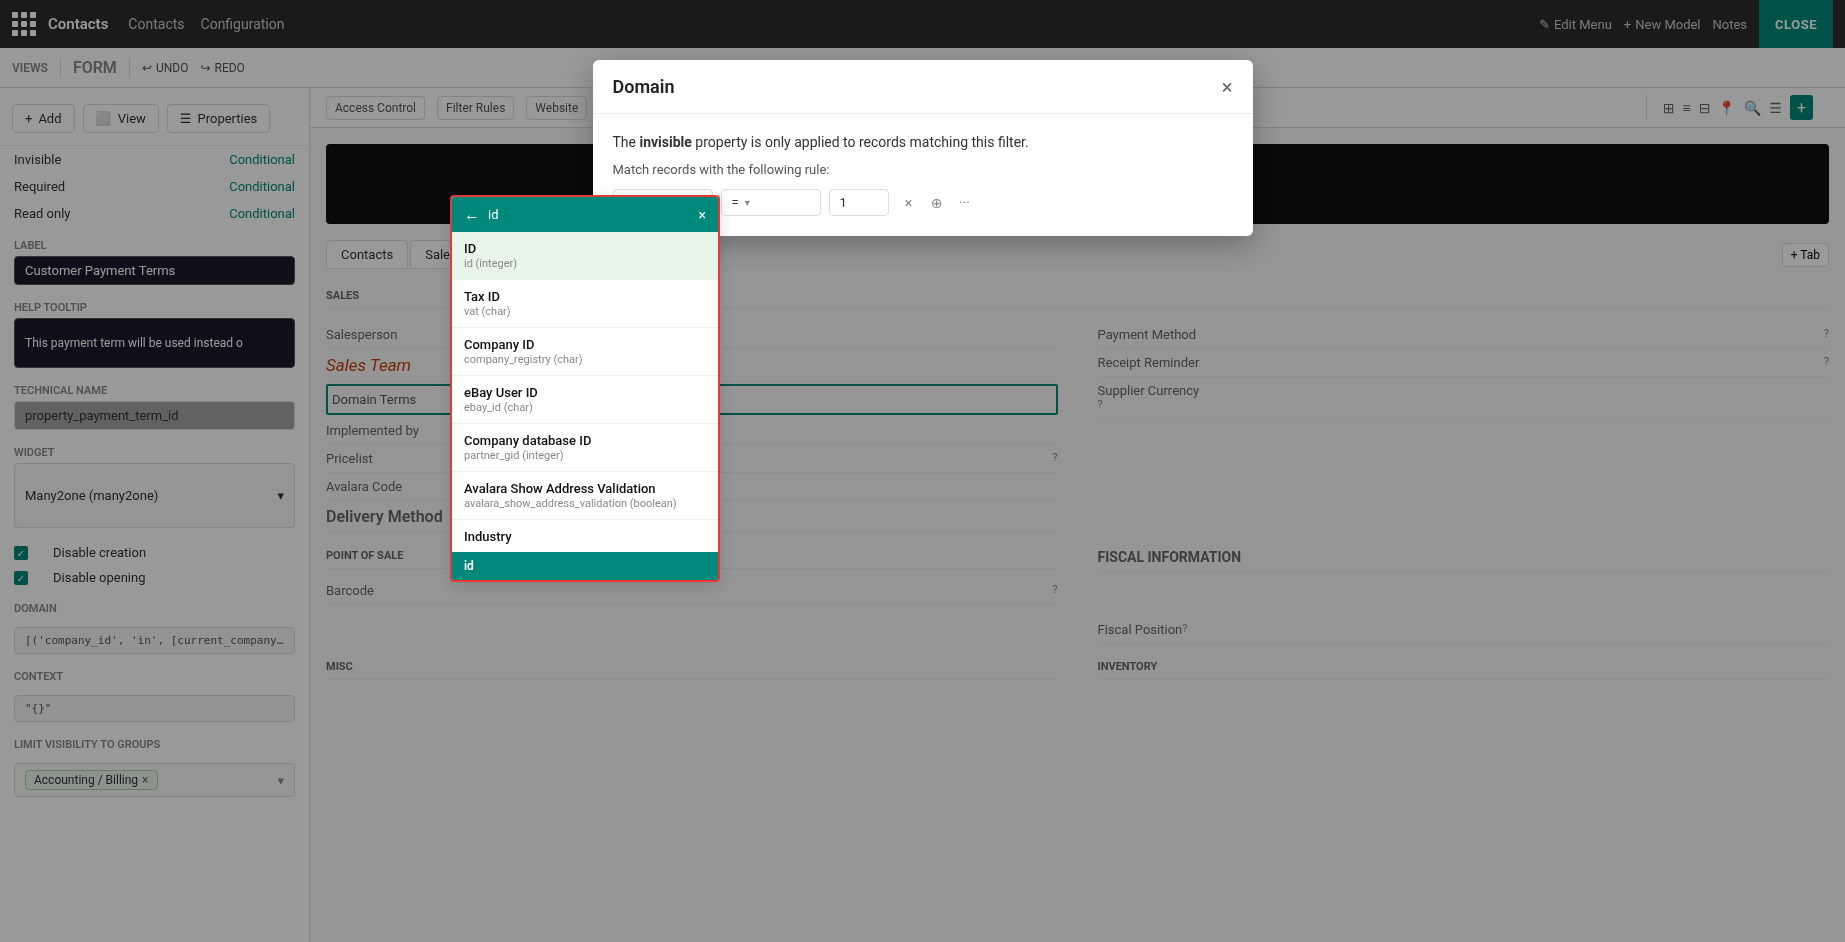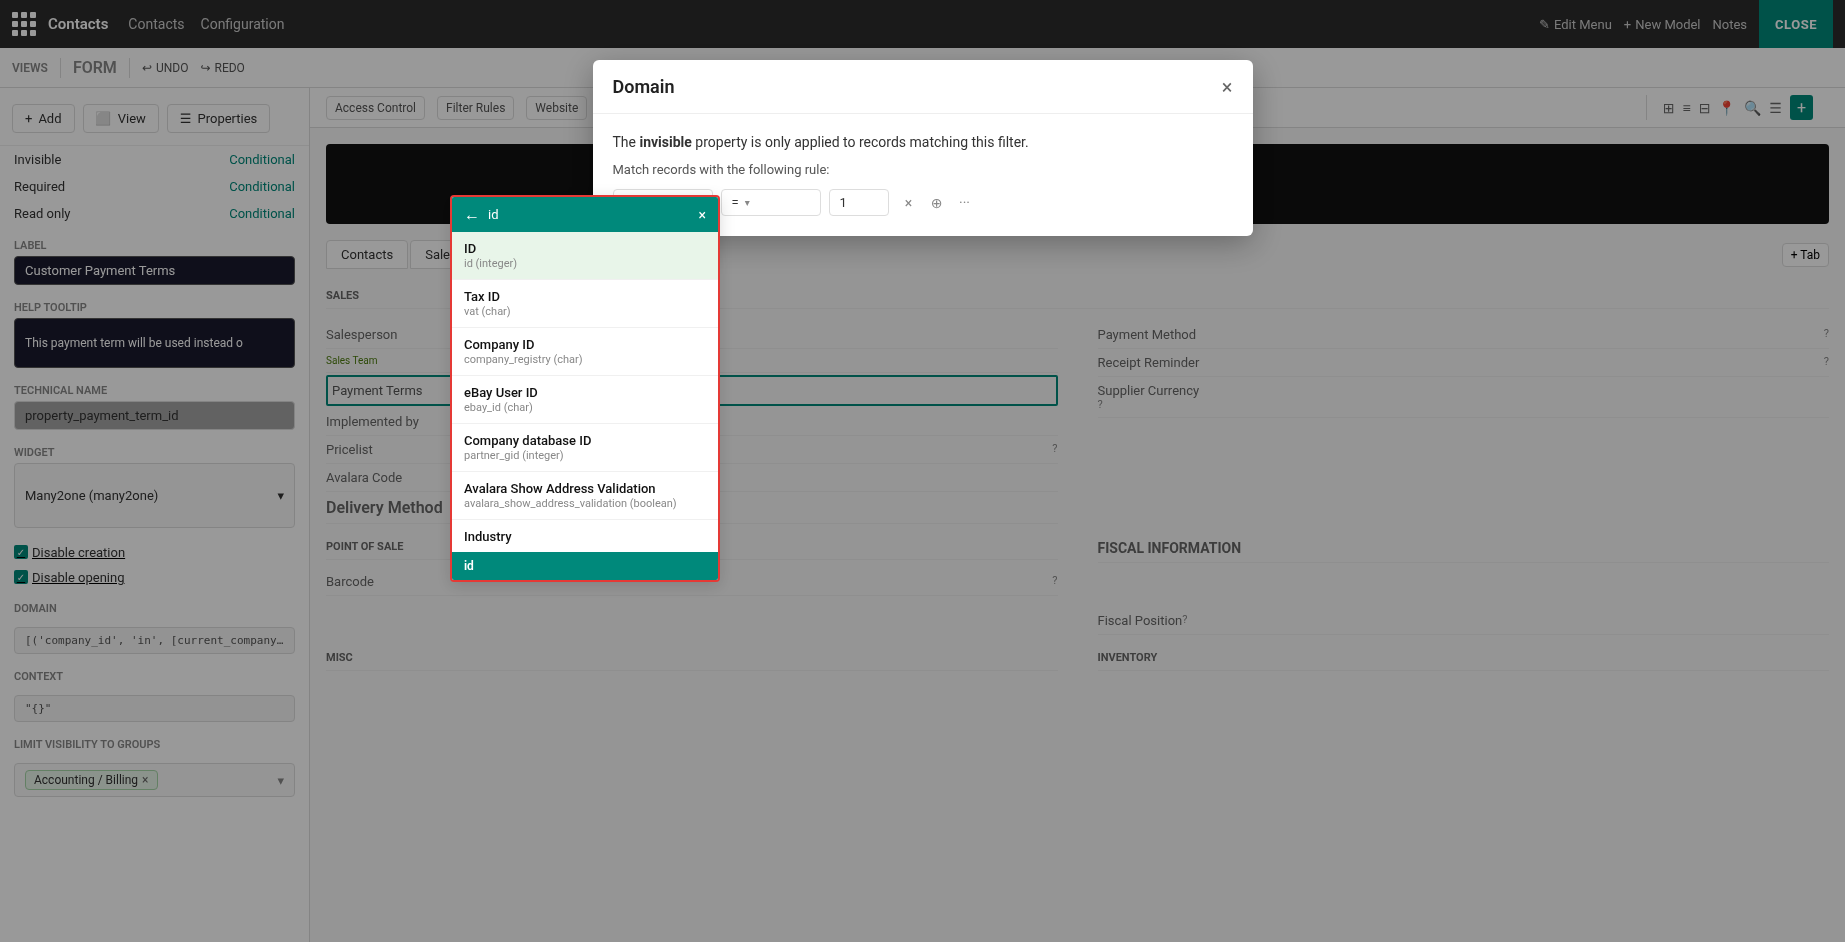--- a/index.html
+++ b/index.html
@@ -64,21 +64,21 @@
       width: 100%; padding: 6px 10px; border: 1px solid #ddd; border-radius: 4px;
       font-size: 12px; color: #333; background: #f9f9f9; resize: none; height: 50px;
     }
 
     .sidebar-select-box {
       width: 100%; padding: 24px 10px; border: 1px solid #ddd; border-radius: 4px;
       font-size: 13px; color: #333; background: #f9f9f9; display: flex;
       align-items: center; justify-content: space-between;
     }
 
-    .checkbox-row { display: flex; align-items: flex-start; gap: 4px; padding: 5px 14px; text-decoration: underline; }
+    .checkbox-row { display: flex; align-items: flex-end; gap: 25px; padding: 5px 14px; }
     .checkbox-item { width: 14px; height: 14px; background: #00897b; border-radius: 2px; flex-shrink: 0; display: flex; align-items: center; justify-content: center; }
     .checkbox-item::after { content: '✓'; color: #fff; font-size: 10px; }
 
     .domain-code {
       margin: 4px 14px; padding: 6px 10px; background: #f5f5f5; border: 1px solid #ddd;
       border-radius: 4px; font-size: 11px; color: #555; font-family: monospace; white-space: nowrap; overflow: hidden; text-overflow: ellipsis;
     }
 
     .context-code {
       margin: 4px 14px; padding: 6px 10px; background: #f5f5f5; border: 1px solid #ddd;
@@ -356,24 +356,24 @@
 
       <div class="section-title" style="padding: 8px 0 6px; font-size:11px; font-weight:700; color:#666; text-transform:uppercase; border-bottom:1px solid #eee; margin-bottom:12px;">SALES</div>
 
       <div style="display:grid; grid-template-columns:1fr 1fr; gap:8px 40px; margin-bottom:16px;">
 
         <div>
           <div style="display:flex; justify-content:space-between; padding:6px 0; border-bottom:1px solid #eee;">
             <span style="font-size:13px; color:#666;">Salesperson</span>
           </div>
           <div style="display:flex; justify-content:space-between; padding:6px 0; border-bottom:1px solid #eee;">
-            <span style="font-size:10px; color:#4d7c0f;">Sales Team</span>
+            <span style="font-size:17px; color:#c2410c;font-style:italic;">Sales Team</span>
           </div>
           <div style="display:flex; justify-content:space-between; padding:6px 0; border:2px solid #00897b; border-radius:2px; margin: 2px 0;">
-            <span style="font-size:13px; color:#555; padding-left:4px;">Payment Terms</span>
+            <span style="font-size:13px; color:#555; padding-left:4px;">Domain Terms</span>
           </div>
           <div style="display:flex; justify-content:space-between; padding:6px 0; border-bottom:1px solid #eee;">
             <span style="font-size:13px; color:#666;">Implemented by</span>
           </div>
           <div style="display:flex; justify-content:space-between; padding:6px 0; border-bottom:1px solid #eee;">
             <span style="font-size:13px; color:#666;">Pricelist</span>
             <span style="font-size:11px; color:#888; cursor:pointer;">?</span>
           </div>
           <div style="display:flex; justify-content:space-between; padding:6px 0; border-bottom:1px solid #eee;">
             <span style="font-size:13px; color:#666;">Avalara Code</span>

